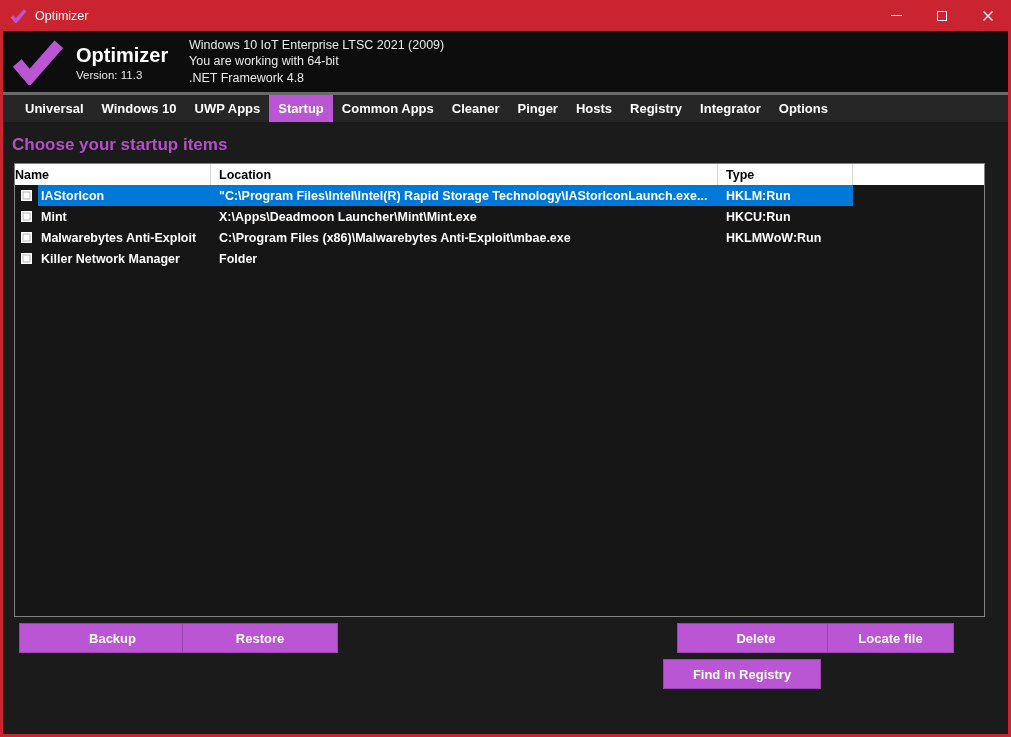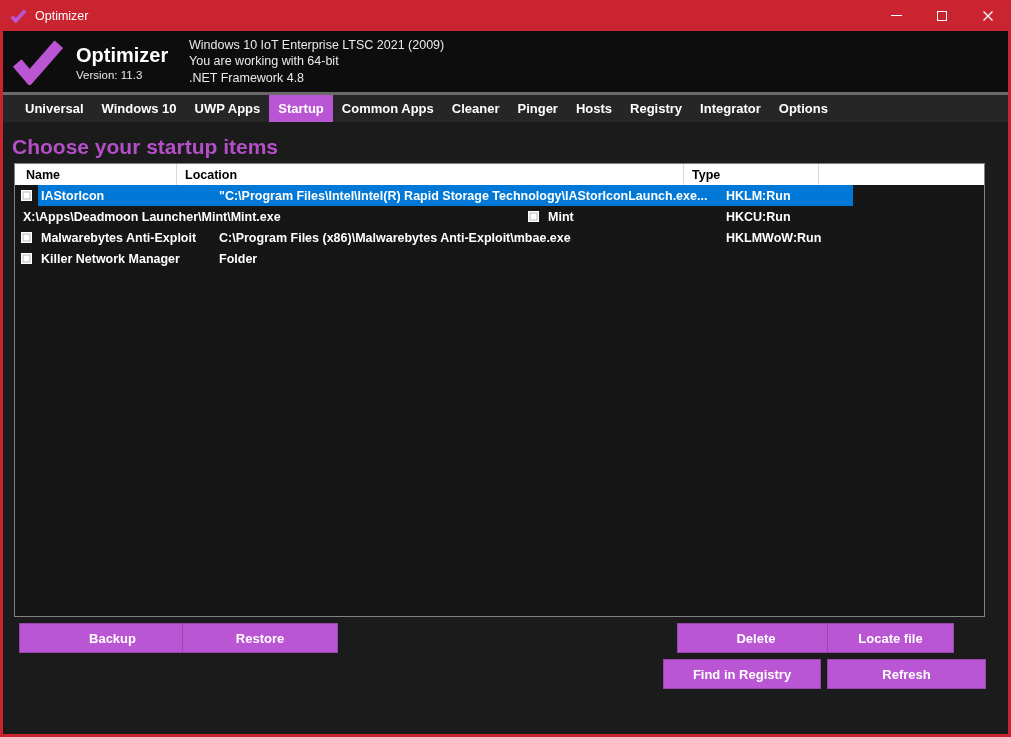--- a/index.html
+++ b/index.html
@@ -32,27 +32,27 @@
 
   .separator{position:absolute;top:92px;left:0;width:1011px;height:3px;background:var(--separator_gray);}
 
   
   .tabbar{position:absolute;top:95px;left:0;width:1011px;height:27px;background:var(--tabbar_bg);display:flex;align-items:stretch;padding-left:16px;z-index:10;}
   .tab{color:#fff;font-size:13px;font-weight:600;padding:0 9px;display:flex;align-items:center;cursor:default;white-space:nowrap;}
   .tab.selected{background:var(--accent_purple);}
 
   
   .content{position:absolute;top:122px;left:0;width:1011px;height:612px;background:var(--content_bg);}
-  .heading{position:absolute;left:12px;top:13px;color:var(--heading_purple);font-size:21px;font-weight:700;}
+  .heading{position:absolute;left:12px;top:13px;color:var(--heading_purple);font-size:17px;font-weight:700;}
 
   
   .table{position:absolute;left:14px;top:41px;width:971px;height:454px;border:1px solid var(--table_border);background:var(--table_bg);overflow:hidden;}
   .thead{display:flex;height:21px;background:#fff;}
   .hcell{font-size:12.5px;font-weight:600;color:#000;display:flex;align-items:center;border-right:1px solid #d9d9d9;overflow:hidden;white-space:nowrap;}
-  .h-name{width:162px;padding-left:11px;}
+  .h-name{width:196px;}
   .h-loc{width:507px;padding-left:8px;}
   .h-type{width:135px;padding-left:8px;}
   .h-fill{flex:1;border-right:none;}
 
   .trow{display:flex;height:21px;color:#fff;font-size:12.5px;font-weight:600;}
   .cell{display:flex;align-items:center;overflow:hidden;white-space:nowrap;}
   .name-cell{width:196px;}
   .cb-area{width:23px;height:100%;flex:none;display:flex;align-items:center;justify-content:center;background:var(--table_bg);}
   .checkbox{width:11px;height:11px;background:#fff;box-shadow:inset 0 0 0 1.5px #ffffff, inset 0 0 0 2.5px #b9b9b9;}
   .name-label{flex:1;height:100%;display:flex;align-items:center;padding-left:3px;overflow:hidden;text-align:center;}
@@ -145,27 +145,27 @@
               <span class="checkbox"></span>
             </span>
           <span class="name-label">IAStorIcon</span>
         </div>
         <div class="cell loc-cell">"C:\Program Files\Intel\Intel(R) Rapid Storage Technology\IAStorIconLaunch.exe...</div>
         <div class="cell type-cell">HKLM:Run</div>
         <div class="cell fill-cell"></div>
       </div>
 
       <div class="trow">
-        <div class="cell loc-cell">X:\Apps\Deadmoon Launcher\Mint\Mint.exe</div>
         <div class="cell name-cell">
           <span class="cb-area">
               <span class="checkbox"></span>
             </span>
           <span class="name-label">Mint</span>
         </div>
+        <div class="cell loc-cell">X:\Apps\Deadmoon Launcher\Mint\Mint.exe</div>
         <div class="cell type-cell">HKCU:Run</div>
         <div class="cell fill-cell"></div>
       </div>
 
       <div class="trow">
         <div class="cell name-cell">
           <span class="cb-area">
               <span class="checkbox"></span>
             </span>
           <span class="name-label">Malwarebytes Anti-Exploit</span>
@@ -185,16 +185,15 @@
         <div class="cell type-cell">Folder</div>
         <div class="cell fill-cell"></div>
       </div>
     </div>
 
     <div class="btn btn-backup">Backup</div>
     <div class="btn btn-restore">Restore</div>
     <div class="btn btn-delete">Delete</div>
     <div class="btn btn-locate">Locate file</div>
     <div class="btn btn-findreg">Find in Registry</div>
-    <div class="btn btn-refresh">Refresh</div>
   </div>
 
 </div>
 
 </body></html>

